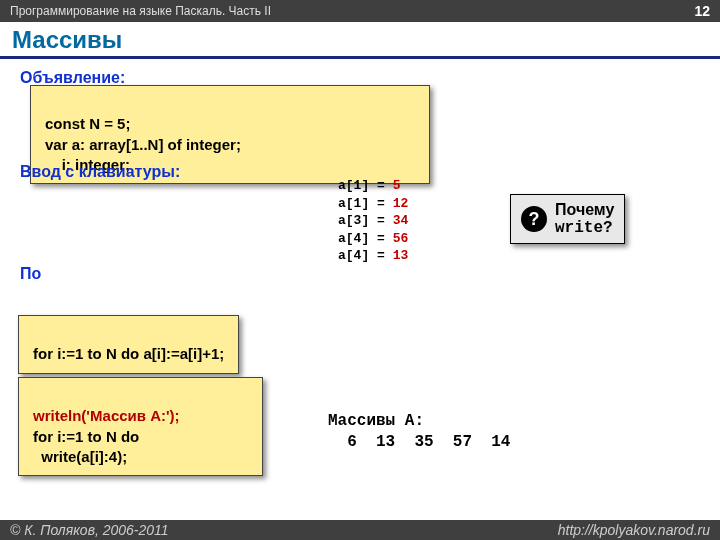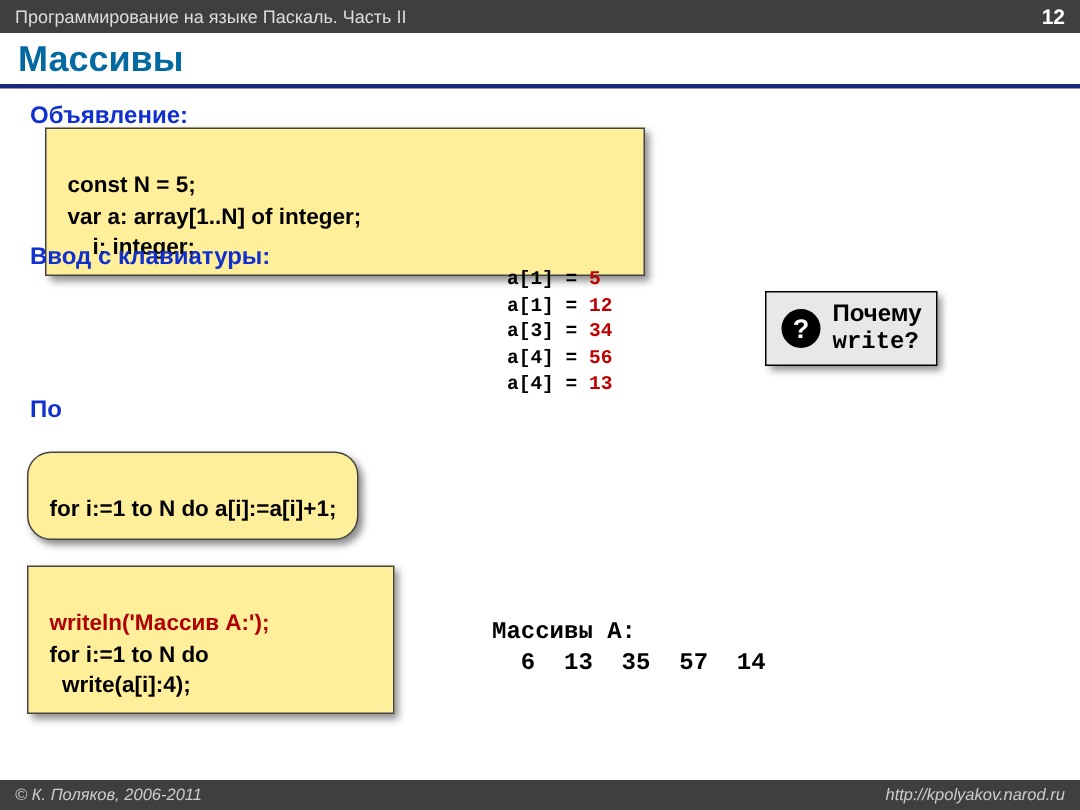--- a/index.html
+++ b/index.html
@@ -106,21 +106,21 @@
   .footer {
     position: absolute;
     bottom: 0; left: 0; right: 0;
     height: 20px;
     background: #3f3f3f;
     color: #ccc;
     display: flex;
     justify-content: space-between;
     align-items: center;
     padding: 0 10px;
-    font-size: 11px;
+    font-size: 14px;
     font-style: italic;
   }
   
   .kw-red { color: #b00000; }
 </style>
 </head>
 <body>
 
 <div class="topbar">
   <span>Программирование на языке Паскаль. Часть II</span>
@@ -154,21 +154,21 @@
   <div class="callout" style="left:510px; top:135px;">
     <div class="qmark">?</div>
     <div class="qtext">
       <div>Почему</div>
       <div class="mono">write?</div>
     </div>
   </div>
 
   <div class="section-label" style="position:absolute; top:262px;">Вывод</div>
 
-  <div class="codebox" style="left:18px; top:242px;border-radius:16px;">
+  <div class="codebox" style="left:18px; top:256px;">
 <span>for i:=1 to N do a[i]:=a[i]+1;</span></div>
 
   <div class="codebox" style="left:18px; top:318px; width:245px;">
 <span class="kw-red">writeln('Массив A:');</span>
 <span>for i:=1 to N do </span>
 <span>  write(a[i]:4);</span></div>
 
   <div class="output" style="left:328px; top:330px;">
 <span>Массивы A:</span>
 <span>  6  13  35  57  14</span></div>

